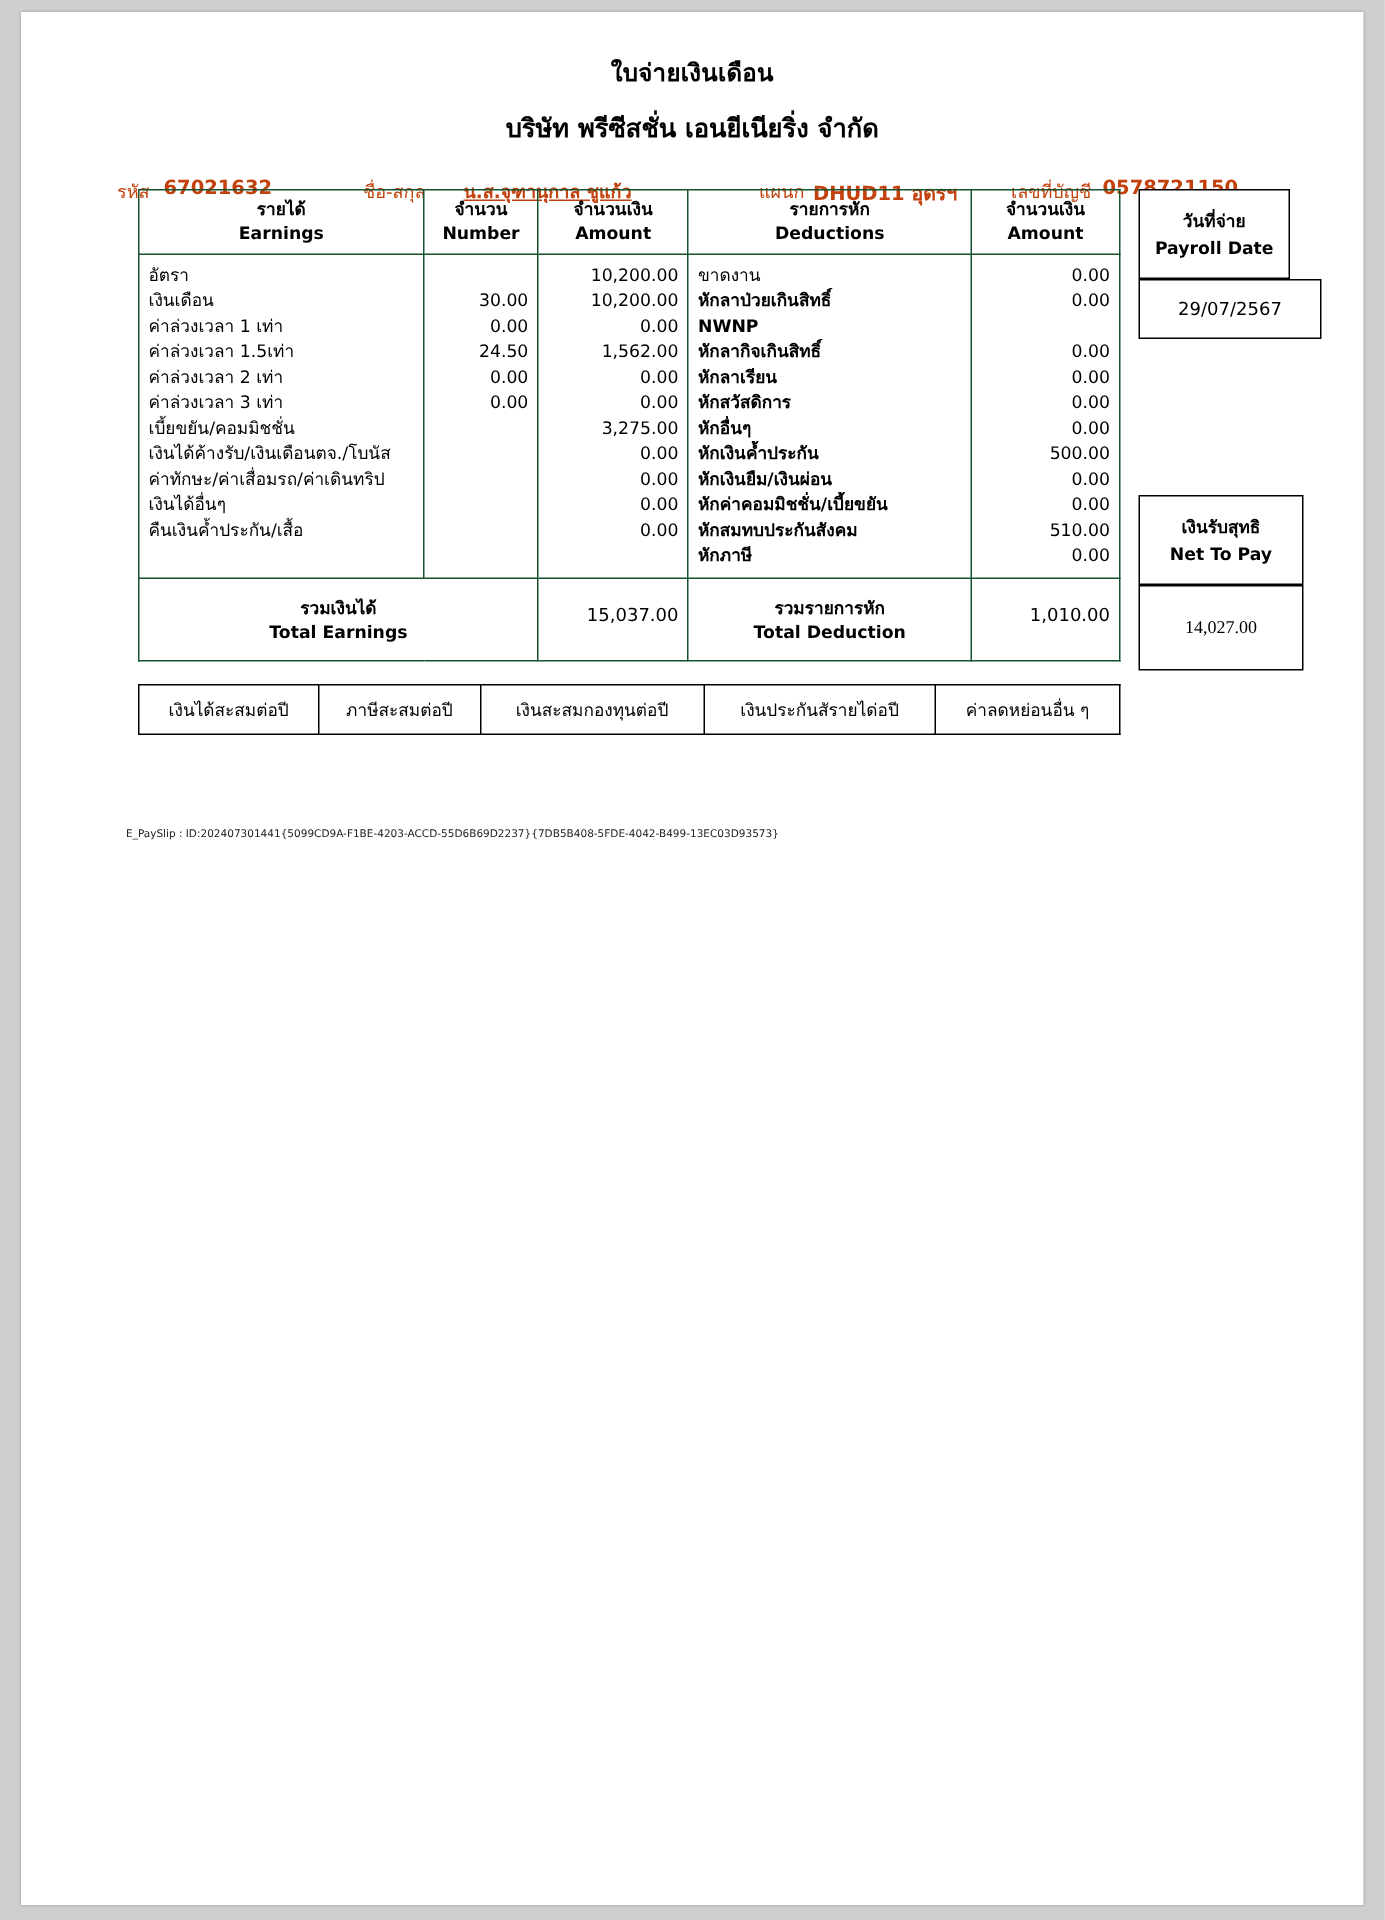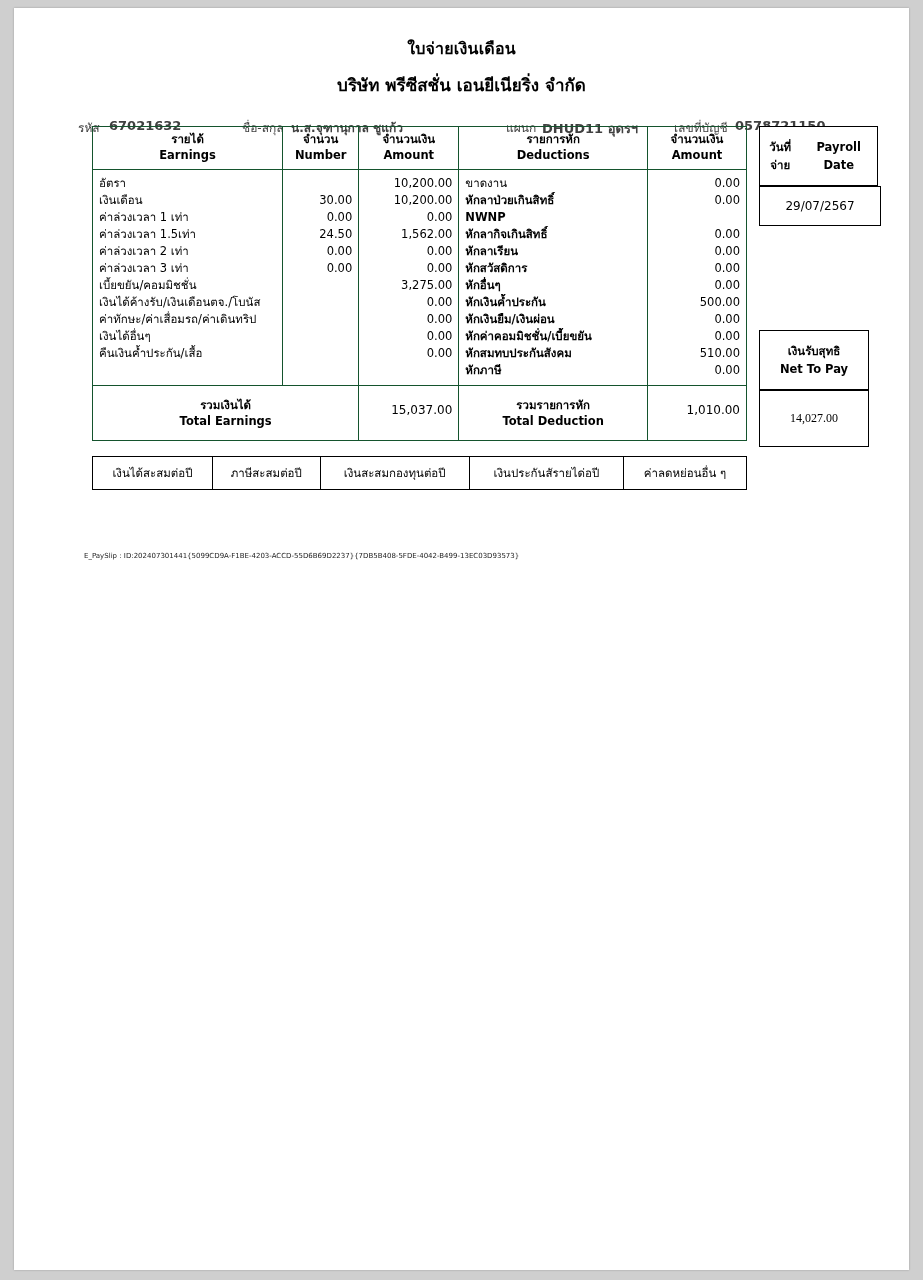--- a/index.html
+++ b/index.html
@@ -36,30 +36,30 @@
     color: #000;
   }
   .title1 { font-size: 16px; margin-top: 28px; letter-spacing: .2px; text-align: center;}
   .title2 { font-size: 17px; margin-top: 10px; }
 
   .meta {
     position: relative;
     margin-top: 20px;
     height: 20px;
     font-size: 12px;
-    color: #404040;
+    color: #c2410c;
   }
   .meta span { position: absolute; white-space: nowrap; }
   .meta .lbl { font-weight: normal; }
   .meta .val { font-weight: bold; }
 
   .m-code-lbl  { left: 64px;  top: 0; }
   .m-code-val  { left: 95px;  top: 0; font-size: 13px;}
   .m-name-lbl  { left: 228px; top: 0; }
-  .m-name-val  { left: 277px; top: 0; font-weight: bold; }
+  .m-name-val  { left: 295px; top: 0; font-weight: bold; text-decoration: underline; }
   .m-dept-lbl  { left: 492px; top: 0; }
   .m-dept-val  { left: 528px; top: 0; font-size: 13px;}
   .m-acct-lbl  { left: 660px; top: 0; }
   .m-acct-val  { left: 721px; top: 0; font-size: 13px;}
 
   
   .maintable {
     position: absolute;
     left: 78px;
     top: 118px;
@@ -124,22 +124,22 @@
   
   .sidebox {
     position: absolute;
     border: 1px solid #000;
     background: #fff;
     box-sizing: border-box;
     text-align: center;
     font-size: 11.5px;
   }
   .sb-date-head {
-    left: 745px; top: 118px; width: 119px; height: 60px;
-    display: flex; flex-direction: row; align-items: center; justify-content: center;
+    left: 745px; top: 118px; width: 101px; height: 60px;
+    display: flex; flex-direction: column; align-items: center; justify-content: center;
     line-height: 1.6; font-weight: bold;
   }
   .sb-date-val {
     left: 745px; top: 178px; width: 122px; height: 40px;
     display: flex; align-items: center; justify-content: center;
     font-weight: normal; font-size: 12px;
   }
   .sb-net-head {
     left: 745px; top: 322px; width: 110px; height: 60px;
     display: flex; flex-direction: column; align-items: center; justify-content: center;

